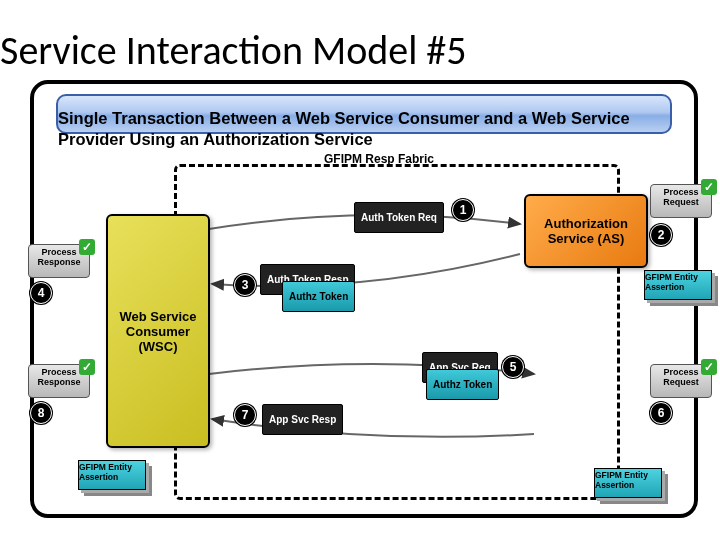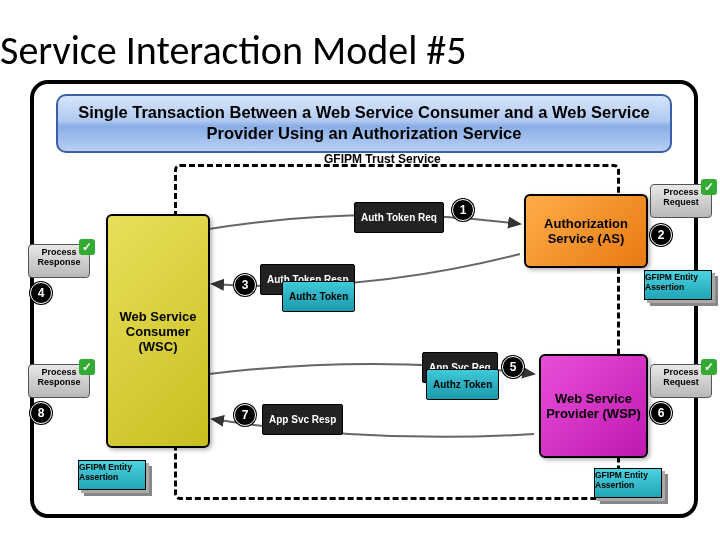--- a/index.html
+++ b/index.html
@@ -1,18 +1,18 @@
 <!DOCTYPE html>
 <html><head>
 <meta charset="utf-8">
 <style>
 body{margin:0;font-family:Arial,Helvetica,sans-serif;background:#fff;width:720px;height:540px;position:relative}
 .title{font-size:40px;text-align:left;padding:26px 0 8px;font-family:Calibri,Arial,sans-serif}
 .outer{position:absolute;left:30px;top:80px;width:660px;height:430px;border:4px solid #000;border-radius:18px}
-.banner{position:absolute;left:22px;top:10px;width:616px;height:59px;border:2px solid #3a5fa8;border-radius:10px;background:linear-gradient(#d7e5fb 0%,#b0c9f0 45%,#88aee6 55%,#b9cff2 100%);text-align:center;font-weight:bold;font-size:16.5px;color:#000;line-height:1.3;padding-top:6px;box-sizing:border-box}
+.banner{position:absolute;left:22px;top:10px;width:616px;height:40px;border:2px solid #3a5fa8;border-radius:10px;background:linear-gradient(#d7e5fb 0%,#b0c9f0 45%,#88aee6 55%,#b9cff2 100%);text-align:left;font-weight:bold;font-size:16.5px;color:#000;line-height:1.3;padding-top:12px;box-sizing:border-box}
 .trust{position:absolute;left:140px;top:80px;width:440px;height:330px;border:3px dashed #000;border-radius:6px}
 .trust-label{position:absolute;left:290px;top:68px;font-size:12px;font-weight:bold}
 .box{position:absolute;border:2px solid #000;border-radius:6px;text-align:center;font-weight:bold;font-size:13px;display:flex;flex-direction:column;justify-content:center;box-shadow:2px 2px 4px rgba(0,0,0,.3)}
 .wsc{left:72px;top:130px;width:100px;height:230px;background:linear-gradient(135deg,#e8e05a,#c9be20)}
 .as{left:490px;top:110px;width:120px;height:70px;background:linear-gradient(135deg,#ffac4a,#e87a10)}
 .wsp{left:505px;top:270px;width:105px;height:100px;background:linear-gradient(135deg,#e84fd8,#c018b0);color:#000}
 .num{position:absolute;width:20px;height:20px;background:#000;color:#fff;border:1.5px solid #fff;border-radius:50%;font-size:12px;font-weight:bold;line-height:20px;text-align:center;box-shadow:0 0 0 1px #000}
 .tag{position:absolute;background:#222;color:#fff;font-size:10px;font-weight:bold;border:1px solid #000;padding:9px 6px;border-radius:2px;white-space:nowrap}
 .tag.cyan{background:linear-gradient(#3fc9d9,#1a9aab);color:#000}
 .pr{position:absolute;width:62px;height:34px;background:linear-gradient(#e8e8e8,#b8b8b8);border:1.5px solid #555;border-radius:4px;font-size:9px;font-weight:bold;text-align:center;line-height:1.1;padding-top:3px;box-sizing:border-box}
@@ -23,37 +23,36 @@
 </head>
 <body>
 
 <div class="title">Service Interaction Model #5</div>
 
 <div class="outer">
 
   <div class="banner">Single Transaction Between a Web Service Consumer and a Web Service Provider Using an Authorization Service</div>
 
   <div class="trust"></div>
-  <div class="trust-label">GFIPM Trust Service</div>
+  <div class="trust-label">GFIPM Resp Fabric</div>
 
   <svg class="arrows">
     <defs>
         <marker id="ah" markerWidth="8" markerHeight="8" refX="6" refY="3" orient="auto">
           <path d="M0,0 L7,3 L0,6 Z" fill="#333"></path>
         </marker>
       </defs>
     <path d="M175 145 Q 330 120 486 140" stroke="#666" stroke-width="2" fill="none" marker-end="url(#ah)"></path>
     <path d="M486 170 Q 330 210 178 200" stroke="#666" stroke-width="2" fill="none" marker-end="url(#ah)"></path>
     <path d="M175 290 Q 340 270 500 290" stroke="#666" stroke-width="2" fill="none" marker-end="url(#ah)"></path>
     <path d="M500 350 Q 340 360 178 335" stroke="#666" stroke-width="2" fill="none" marker-end="url(#ah)"></path>
   </svg>
 
   <div class="box wsc">Web Service Consumer (WSC)</div>
   <div class="box as">Authorization Service (AS)</div>
-  <div class="box wsp">Web Service Provider (WSP)</div>
 
   <div class="tag" style="left:320px;top:118px">Auth Token Req</div>
   <div class="num" style="left:418px;top:115px">1</div>
 
   <div class="pr" style="left:616px;top:100px"><span>Process Request</span><div class="check">✓</div></div>
   <div class="num" style="left:616px;top:140px">2</div>
   <div class="gfipm" style="left:610px;top:186px">GFIPM Entity Assertion</div>
 
   <div class="tag" style="left:226px;top:180px">Auth Token Resp</div>
   <div class="tag cyan" style="left:248px;top:197px">Authz Token</div>

